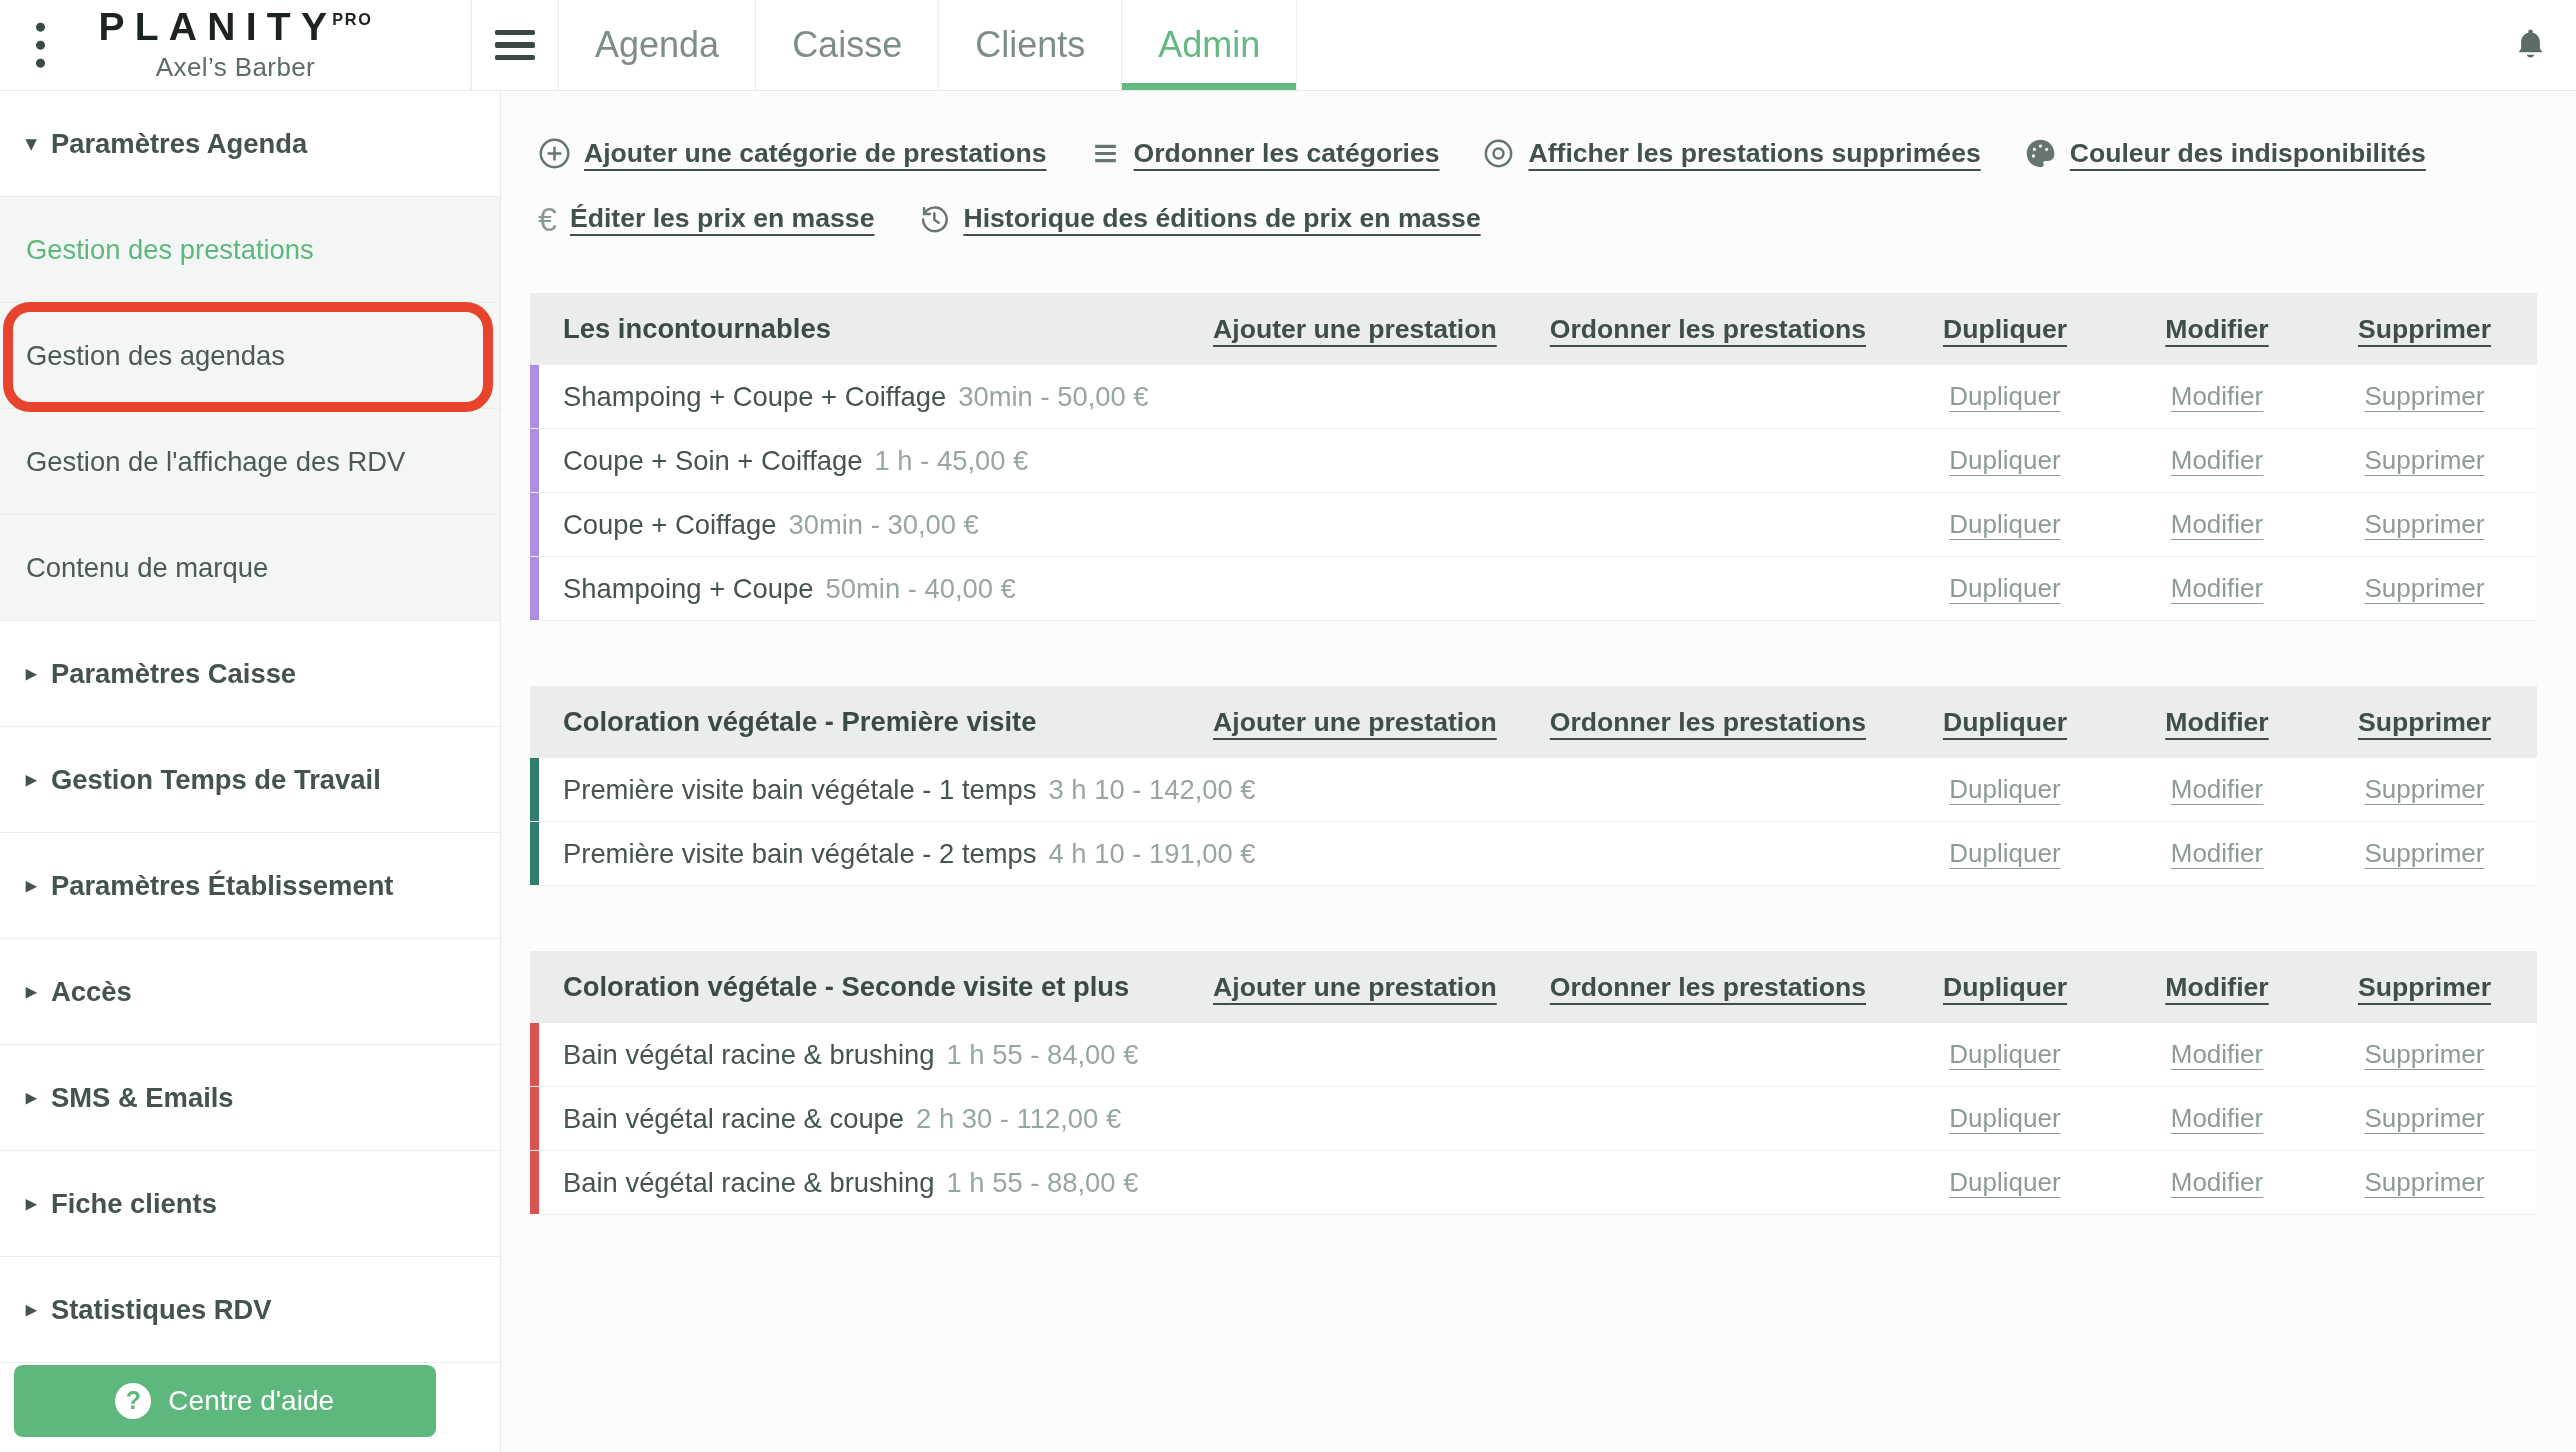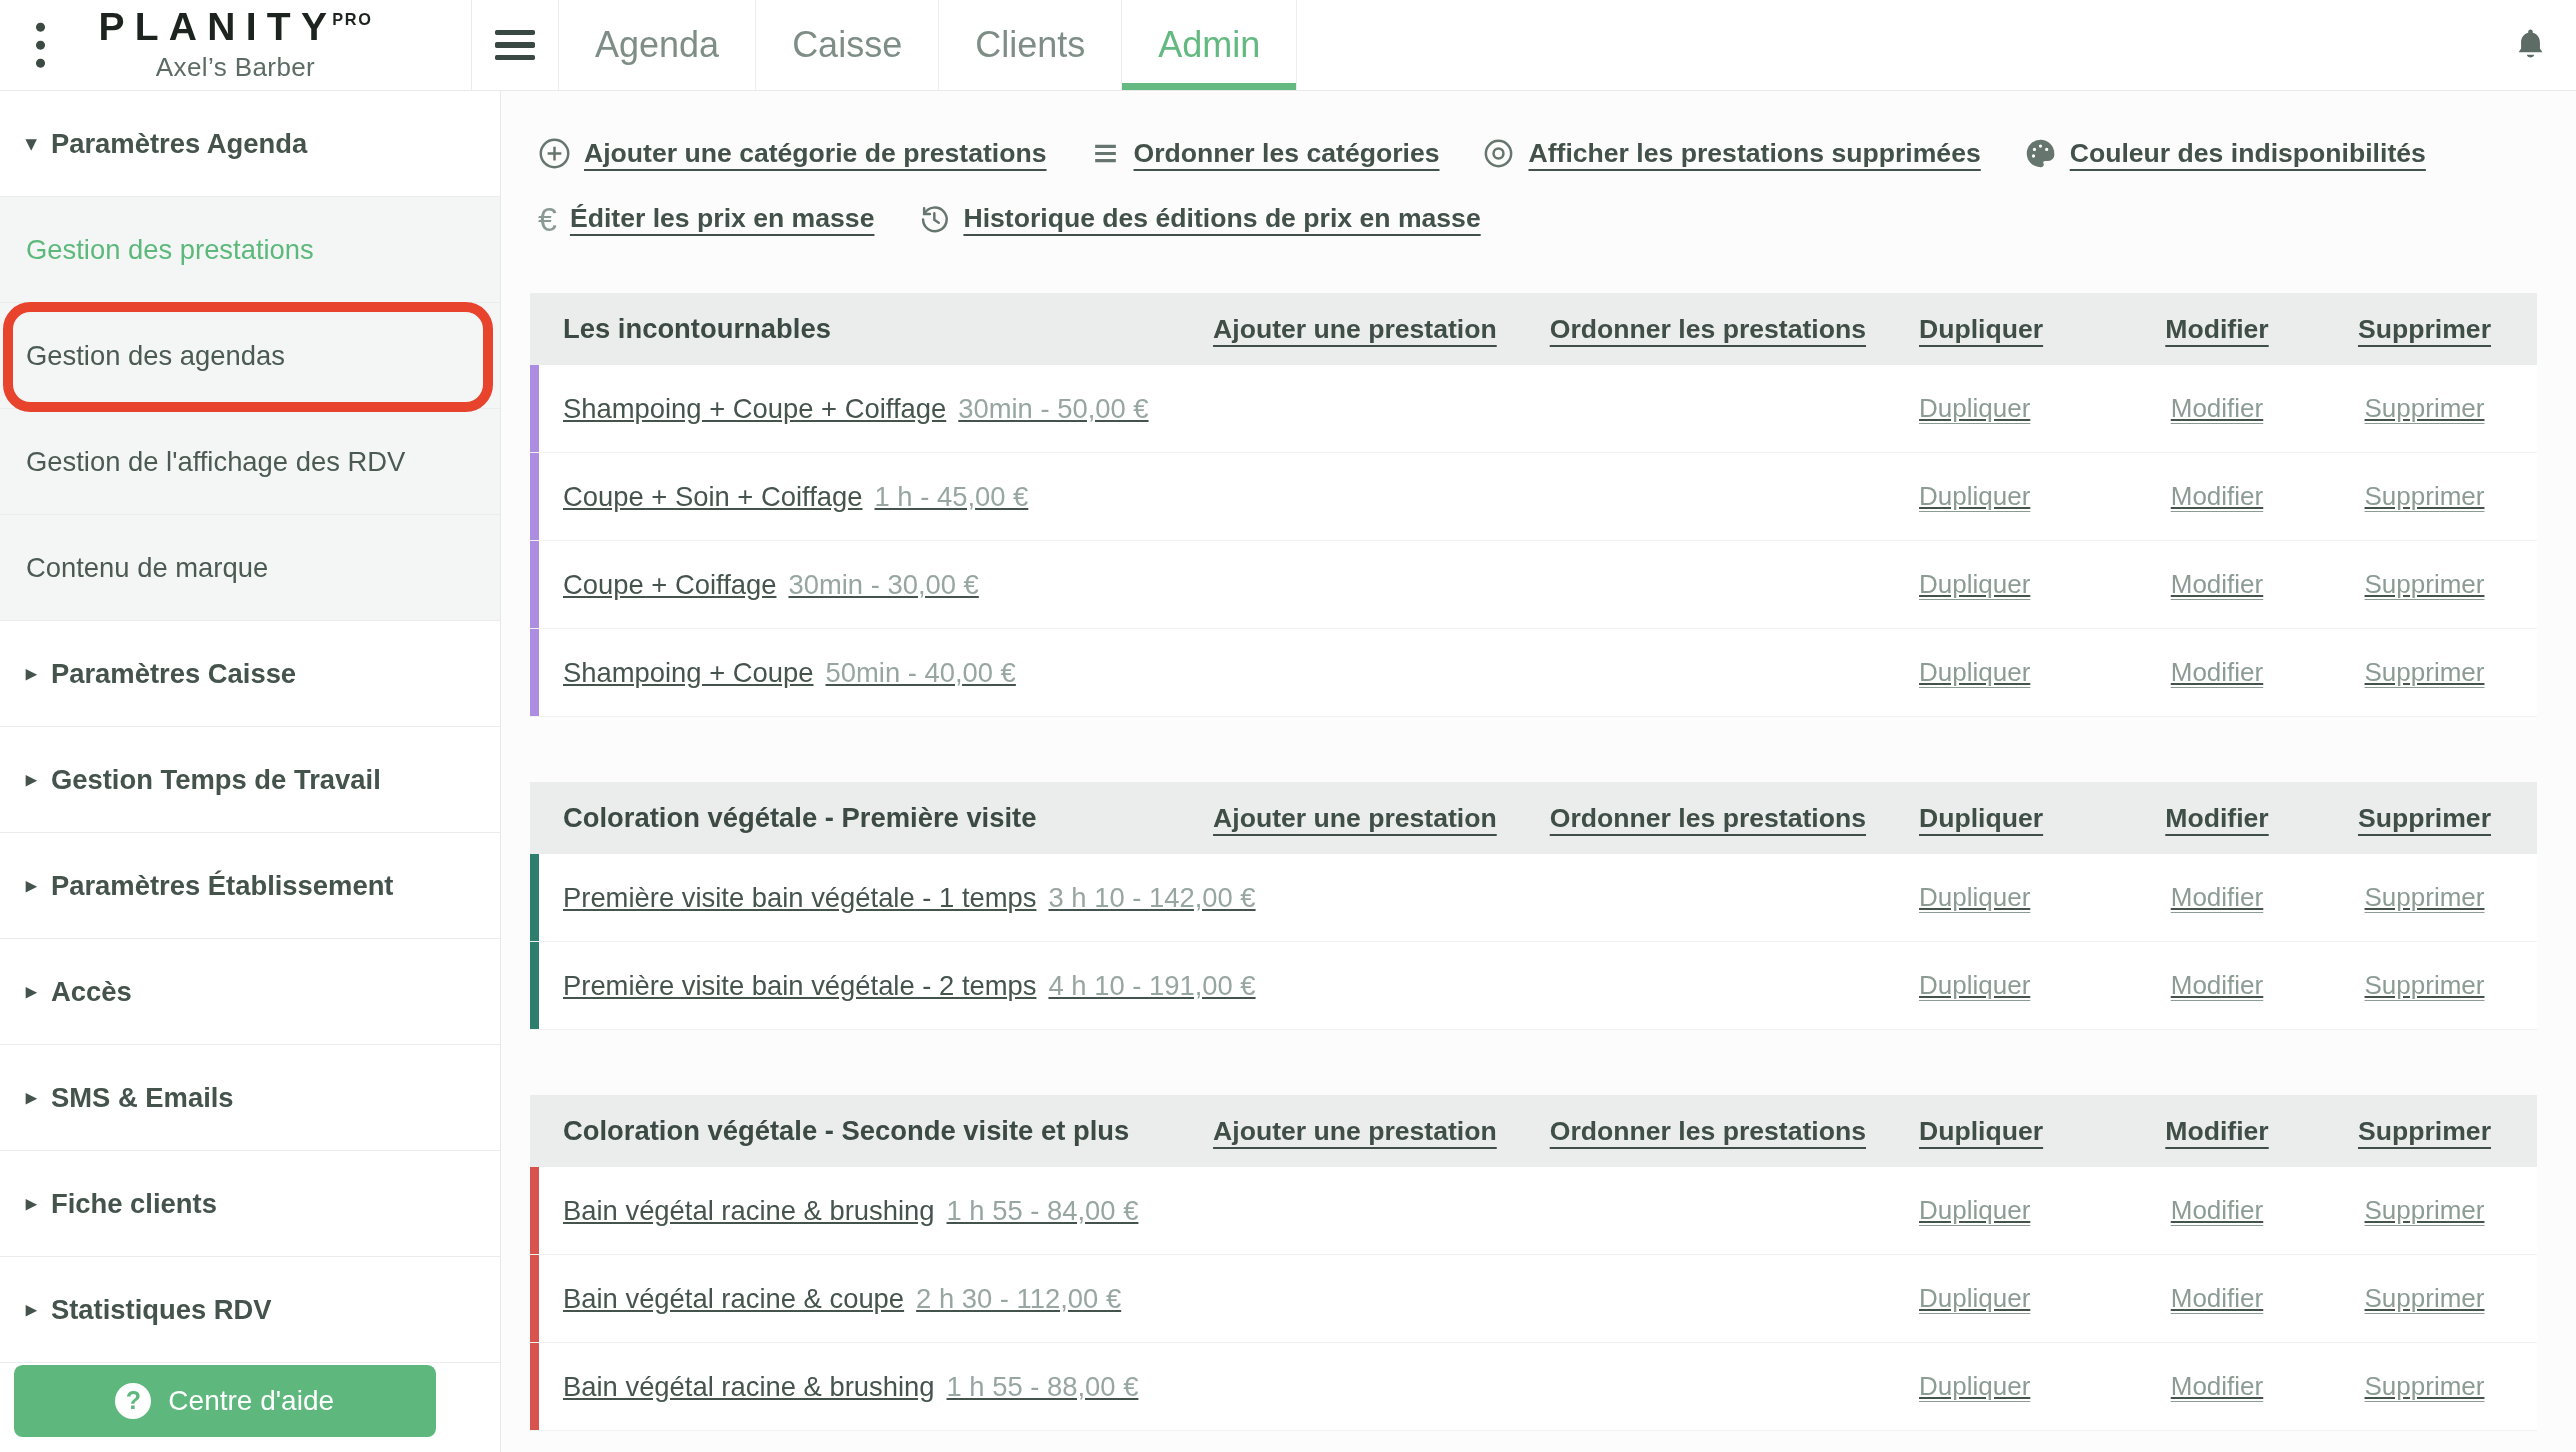--- a/index.html
+++ b/index.html
@@ -63,26 +63,26 @@
                        text-decoration:underline; text-underline-offset:6.9px; text-decoration-thickness:1.7px; }
   .euro-glyph { font-size:34px; color:#8a9a93; font-weight:400; line-height:1; }
 
   .sections { margin-top:53px; }
   .section { width:2007px; margin:0 0 65px 57px; }
   .cat-header { height:72px; background:#ebedec; display:flex; align-items:center; padding:0 31px 0 33px; }
   .cat-title { font-size:27.4px; font-weight:700; color:#3c4a44; }
   .cat-links { margin-left:auto; display:flex; align-items:center; gap:53px; }
   .cat-links a { font-size:26.6px; font-weight:700; color:#3f4e47;
                  text-decoration:underline; text-underline-offset:6.9px; text-decoration-thickness:1.7px; }
-  .col-a { width:172px; text-align:left; }
+  .col-a { width:172px; text-align:center; }
   .col-b { width:146px; text-align:center; }
   .col-c { width:163px; text-align:center; }
 
-  .srow { height:88px; background:#fff; display:flex; align-items:center; position:relative;
-          padding-left:33px; border-bottom:1.7px solid #f0f2f1;text-decoration:underline; }
+  .srow { height:64px; background:#fff; display:flex; align-items:center; position:relative;
+          padding-left:33px; border-bottom:1.7px solid #f0f2f1; }
   .accent { position:absolute; left:0; top:0; bottom:0; width:8.6px; }
   .svc-name { font-size:27.4px; color:#45544d; }
   .svc-meta { font-size:27.4px; color:#97a6a0; margin-left:12px; }
   .row-actions { margin-left:auto; display:flex; align-items:center; gap:53px; padding-right:31px; }
   .row-actions a { font-size:26px; color:#8c9c95; text-decoration:underline;
                    text-underline-offset:6px; text-decoration-thickness:1.3px; }
 </style>
 </head>
 <body>
 

